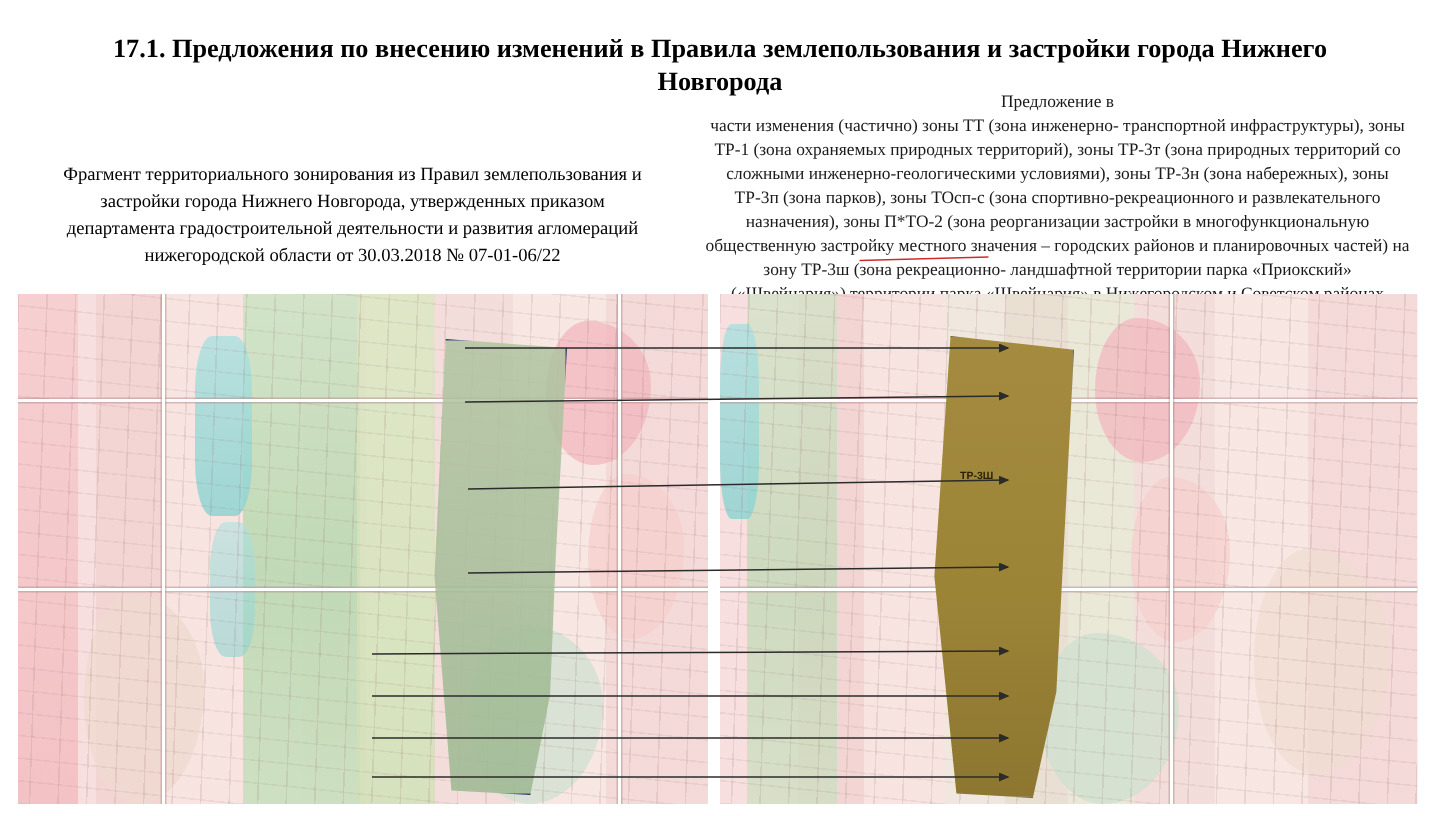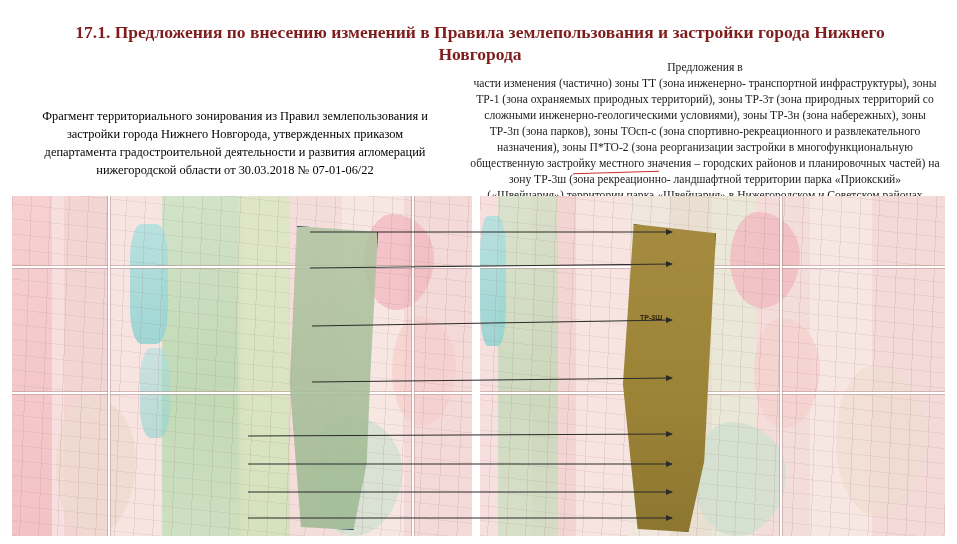--- a/index.html
+++ b/index.html
@@ -24,21 +24,21 @@
   .title {
     position: absolute;
     left: 60px;
     top: 22px;
     width: 840px;
     text-align: center;
     font-family: "Liberation Serif", serif;
     font-weight: bold;
     font-size: 17.5px;
     line-height: 1.25;
-    color: #7f1d1d;
+    color: #000000;
   }
   .left-caption {
     position: absolute;
     left: 40px;
     top: 108px;
     width: 390px;
     text-align: center;
     font-family: "Liberation Serif", serif;
     font-size: 12.4px;
     line-height: 1.45;
@@ -175,21 +175,21 @@
 </head>
 <body>
 
 <div class="slide">
 
   <div class="title">17.1. Предложения по внесению изменений в Правила землепользования и застройки города Нижнего Новгорода</div>
 
   <div class="left-caption">Фрагмент территориального зонирования из Правил землепользования и застройки города Нижнего Новгорода, утвержденных приказом департамента градостроительной деятельности и развития агломераций нижегородской области от 30.03.2018 № 07-01-06/22</div>
 
   <div class="right-caption">
-    <span class="lead">Предложения в</span>
+    <span class="lead">Предложение в</span>
     <span>части изменения (частично) зоны ТТ (зона инженерно- транспортной инфраструктуры), зоны ТР-1 (зона охраняемых природных территорий), зоны ТР-3т (зона природных территорий со сложными инженерно-геологическими условиями), зоны ТР-3н (зона набережных), зоны ТР-3п (зона парков), зоны ТОсп-с (зона спортивно-рекреационного и развлекательного назначения), зоны П*ТО-2 (зона реорганизации застройки в многофункциональную общественную застройку местного значения – городских районов и планировочных частей) на зону ТР-3ш (зона рекреационно- ландшафтной территории парка «Приокский» («Швейцария») территории парка «Швейцария» в Нижегородском и Советском районах города Нижнего Новгорода</span>
   </div>
 
   <div class="maps">
 
     <div class="map map-left">
       <div class="base"></div>
 
       <div class="greenband" style="left:150px;top:0;width:78px;height:340px;"></div>
       <div class="greenband" style="left:226px;top:0;width:52px;height:340px;opacity:.75;background:linear-gradient(180deg,#dbe6c2,#cfe0b4);"></div>

